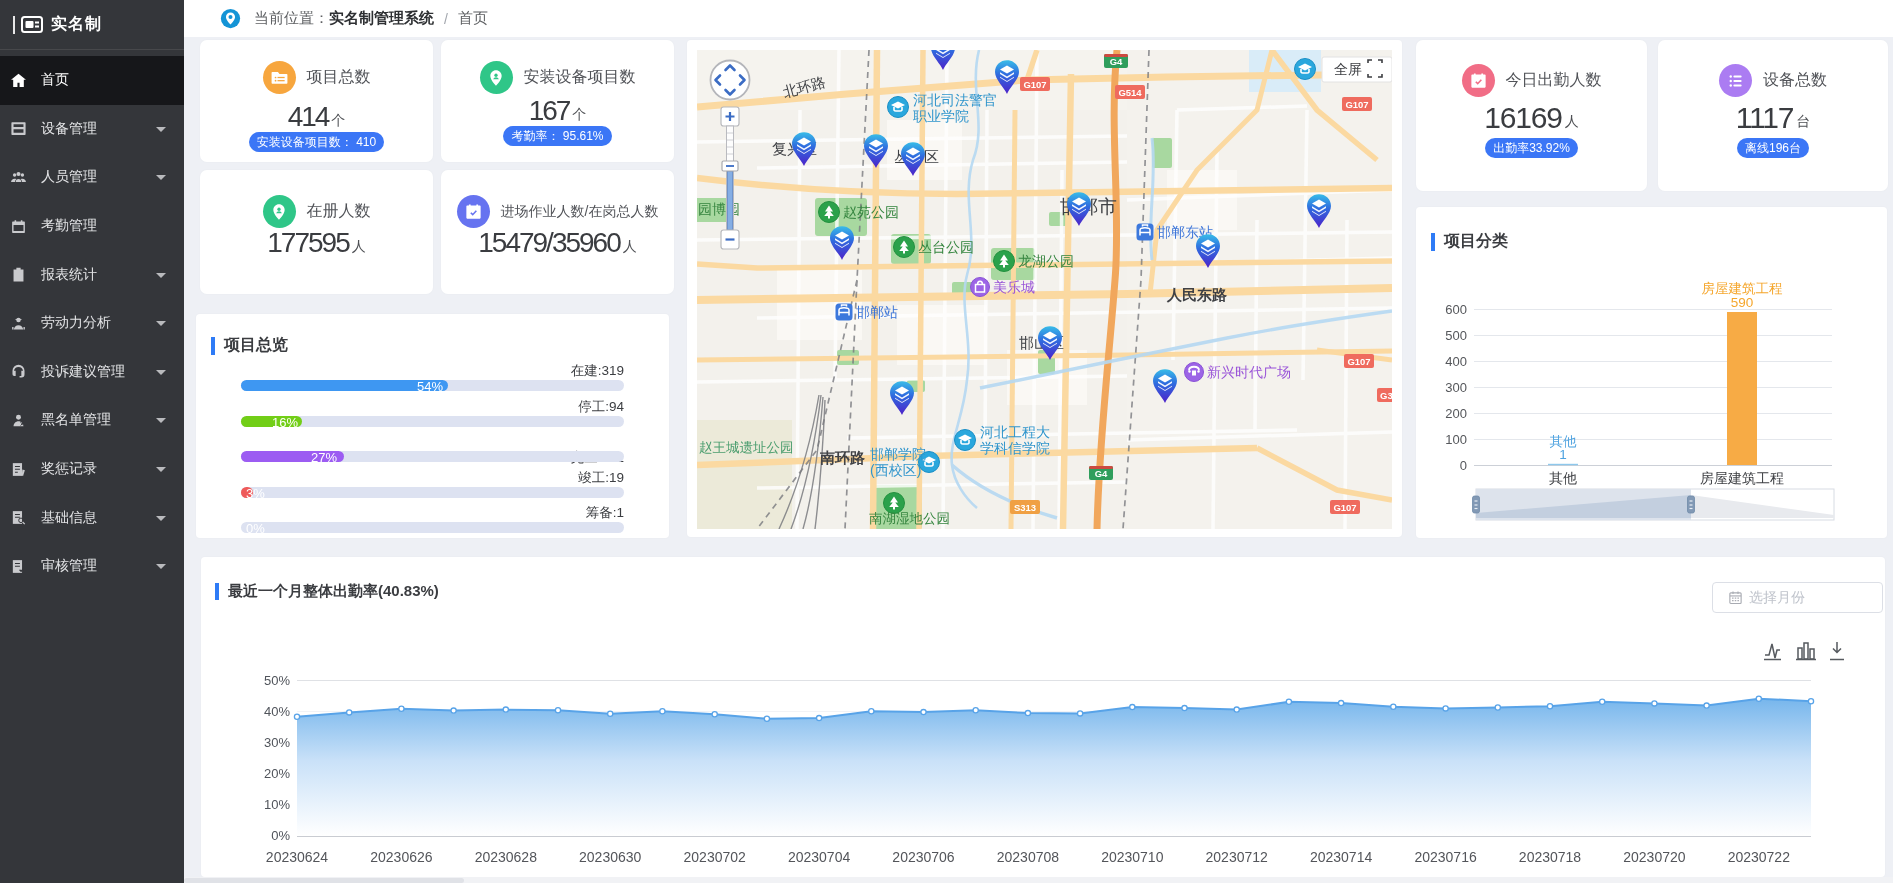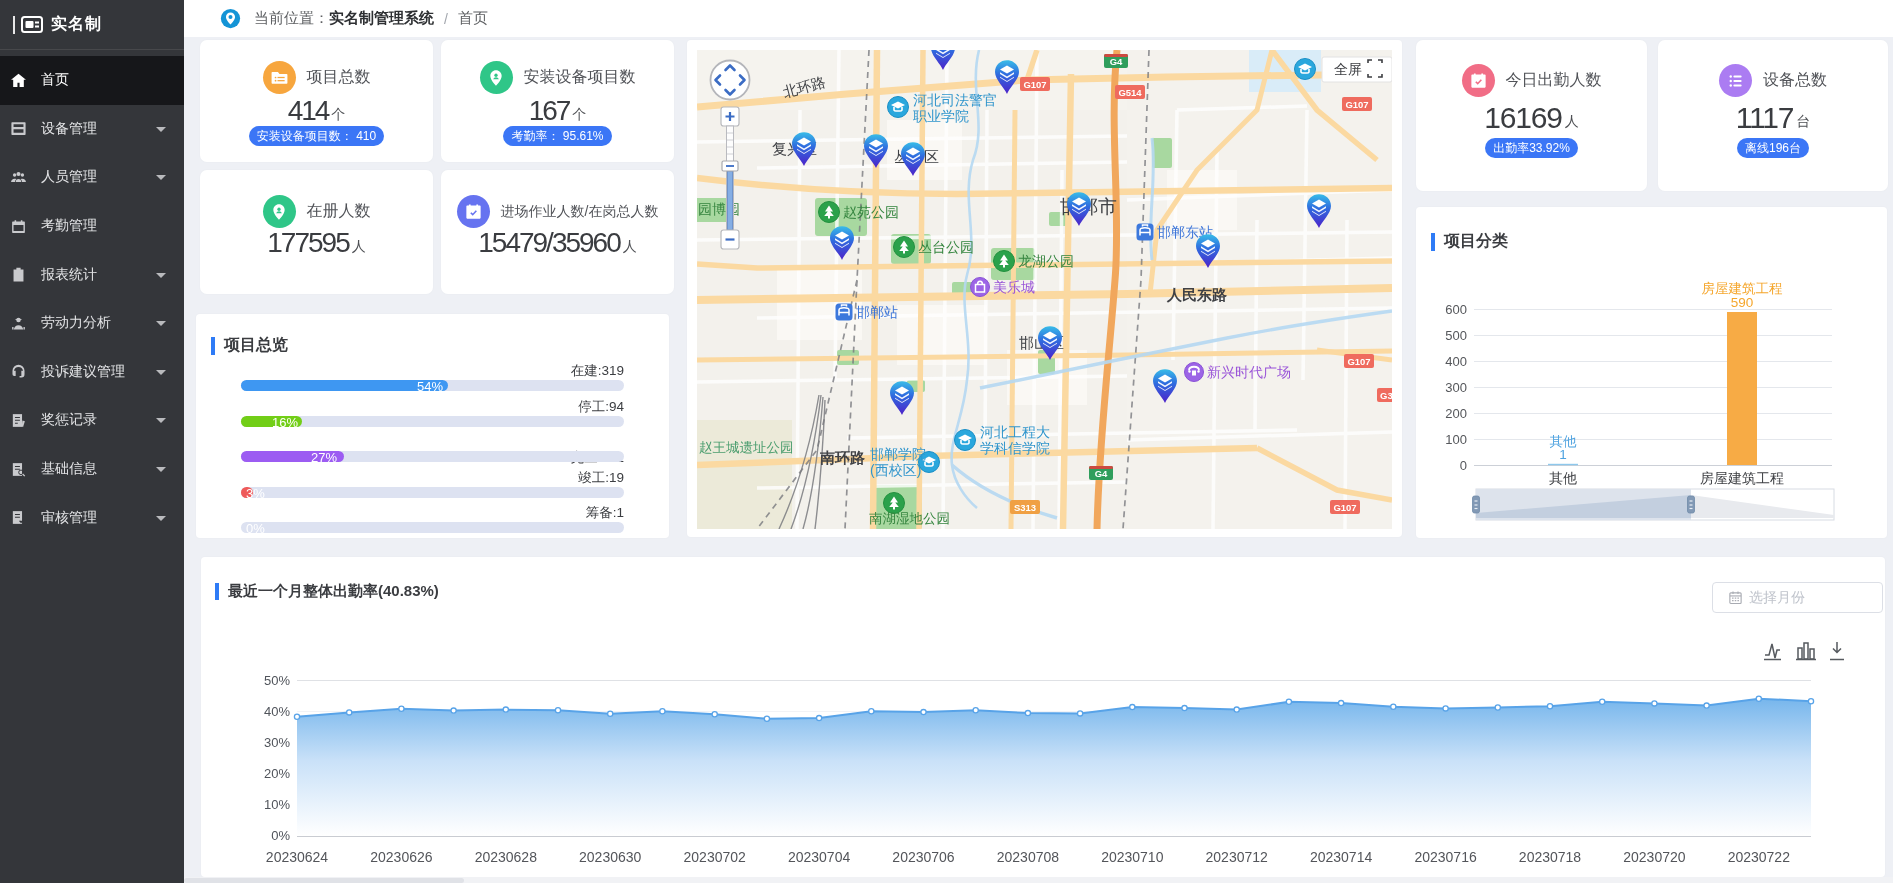--- a/index.html
+++ b/index.html
@@ -79,20 +79,25 @@
           <circle cx="12" cy="7" r="3.2"></circle>
           <path d="M7.8 5.8h8.4v1.3H7.8z"></path>
           <path d="M5.5 20.5c0-3.6 2.9-6.2 6.5-6.2s6.5 2.6 6.5 6.2h-13z"></path>
           <rect x="3" y="17" width="2" height="3.5"></rect>
           <rect x="19" y="17" width="2" height="3.5"></rect>
         </svg>劳动力分析<span class="arrow"></span></div>
     <div class="menu-item"><svg class="mi" viewBox="0 0 24 24" fill="#c9cacd">
           <path d="M12 2.5a8.5 8.5 0 0 0-8.5 8.5v5A2.5 2.5 0 0 0 6 18.5h2V11H5.6a6.5 6.5 0 0 1 12.8 0H16v7.5h-2.5v1.8H16a4.5 4.5 0 0 0 4.5-4.5v-4.8A8.5 8.5 0 0 0 12 2.5z"></path>
         </svg>投诉建议管理<span class="arrow"></span></div>
     <div class="menu-item"><svg class="mi" viewBox="0 0 24 24" fill="#c9cacd">
+          <circle cx="12" cy="7.5" r="3.5"></circle>
+          <path d="M5 20c0-3.9 3.1-7 7-7s7 3.1 7 7H5z"></path>
+          <path d="m15 14.5 4.5 4.5M19.5 14.5 15 19" stroke="#34363a" stroke-width="1.4"></path>
+        </svg>黑名单管理<span class="arrow"></span></div>
+    <div class="menu-item"><svg class="mi" viewBox="0 0 24 24" fill="#c9cacd">
           <path d="M4 3h13v18H4z"></path>
           <path d="M7 7h7v1.5H7zM7 11h7v1.5H7zM7 15h4v1.5H7z" fill="#34363a"></path>
           <path d="m17.5 12 3.5 1-2.5 8-2-.6z"></path>
         </svg>奖惩记录<span class="arrow"></span></div>
     <div class="menu-item"><svg class="mi" viewBox="0 0 24 24" fill="#c9cacd">
           <path d="M4 3h13v18H4z"></path>
           <path d="M7 7h7v1.5H7zM7 11h7v1.5H7z" fill="#34363a"></path>
           <circle cx="15.5" cy="16" r="3.2" fill="none" stroke="#34363a" stroke-width="1.4"></circle>
           <path d="m17.8 18.3 3 3" stroke="#c9cacd" stroke-width="1.8"></path>
         </svg>基础信息<span class="arrow"></span></div>
@@ -121,21 +126,21 @@
         <svg width="19" height="19" viewBox="0 0 24 24" fill="#fff">
           <path d="M3 5h7l2 2.5h9a1 1 0 0 1 1 1V19a1 1 0 0 1-1 1H3a1 1 0 0 1-1-1V6a1 1 0 0 1 1-1z"></path>
           <circle cx="7" cy="12" r="1.1" fill="#f7a63e"></circle>
           <rect x="9.5" y="11.2" width="9" height="1.6" fill="#f7a63e"></rect>
           <circle cx="7" cy="16" r="1.1" fill="#f7a63e"></circle>
           <rect x="9.5" y="15.2" width="9" height="1.6" fill="#f7a63e"></rect>
         </svg>
       </div>
     <div class="ctitle">项目总数</div>
   </div>
-  <div class="cline" style="margin-top:2px;text-align:center;">
+  <div class="cline" style="margin-top:8px;text-align:center;">
       <span class="cnum">414</span>
       <span class="csuf">个</span>
     </div>
   <div class="cline" style="margin-top:0px;">
       <span class="pill">安装设备项目数： 410</span>
     </div>
 </div>
 <div class="card" style="left:441px; top:40px; width:233px; height:122px;">
   <div class="cline ic" style="margin-top:21px;">
     <div class="icirc" style="background:#2fc688;">

